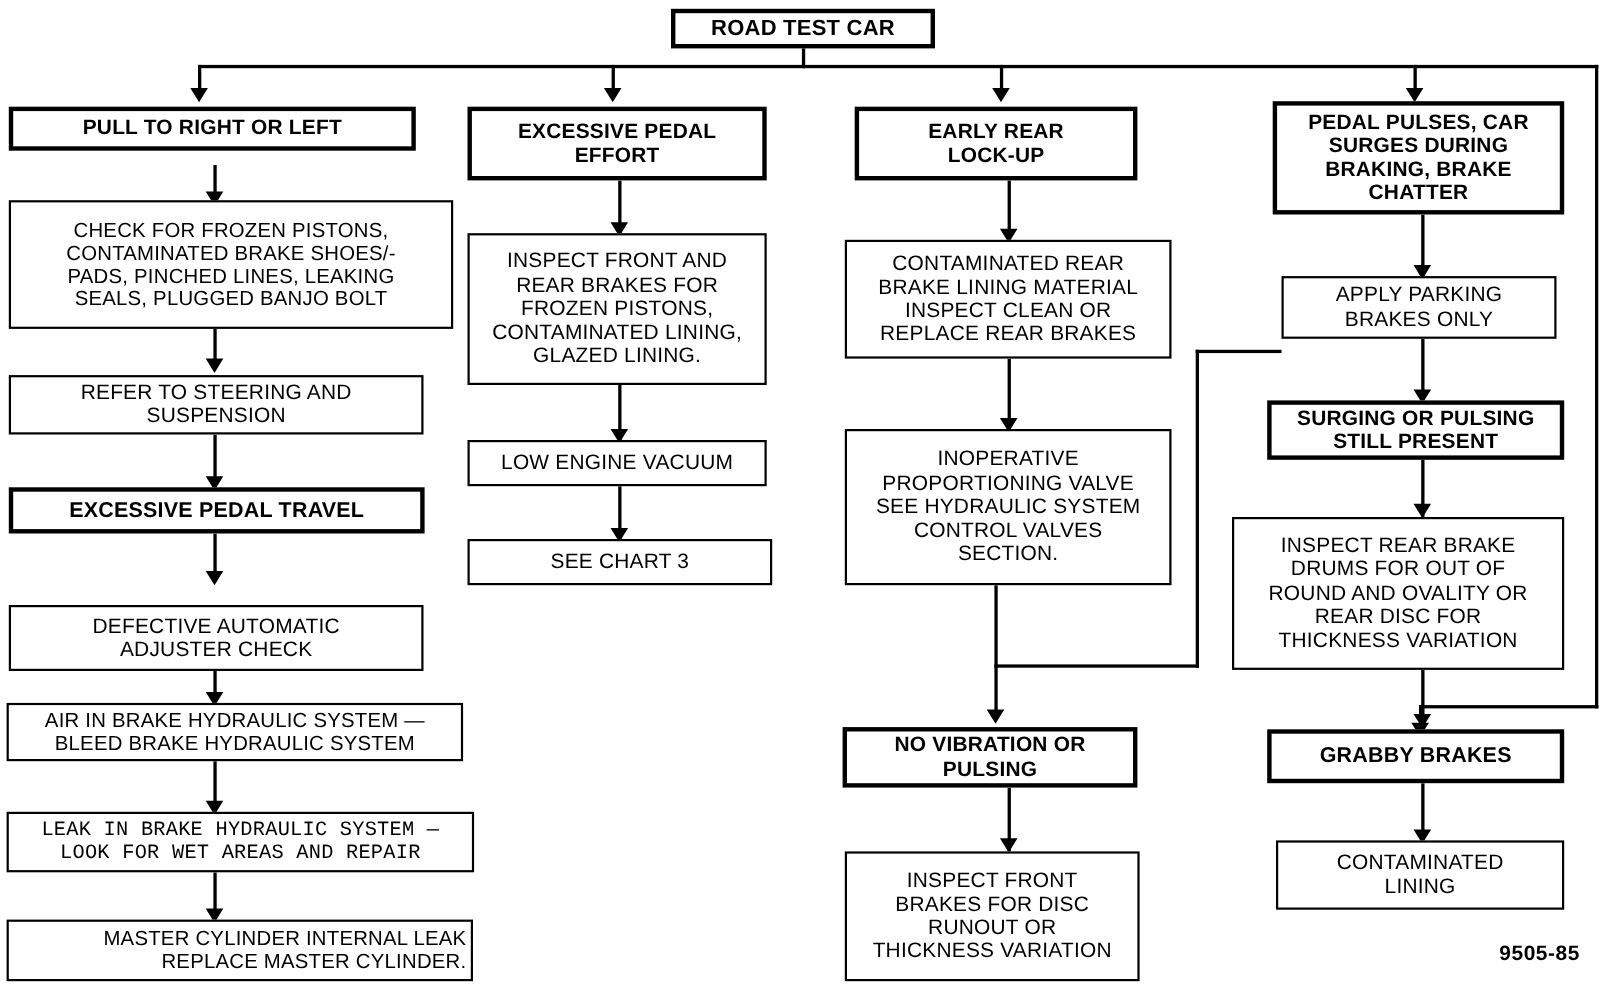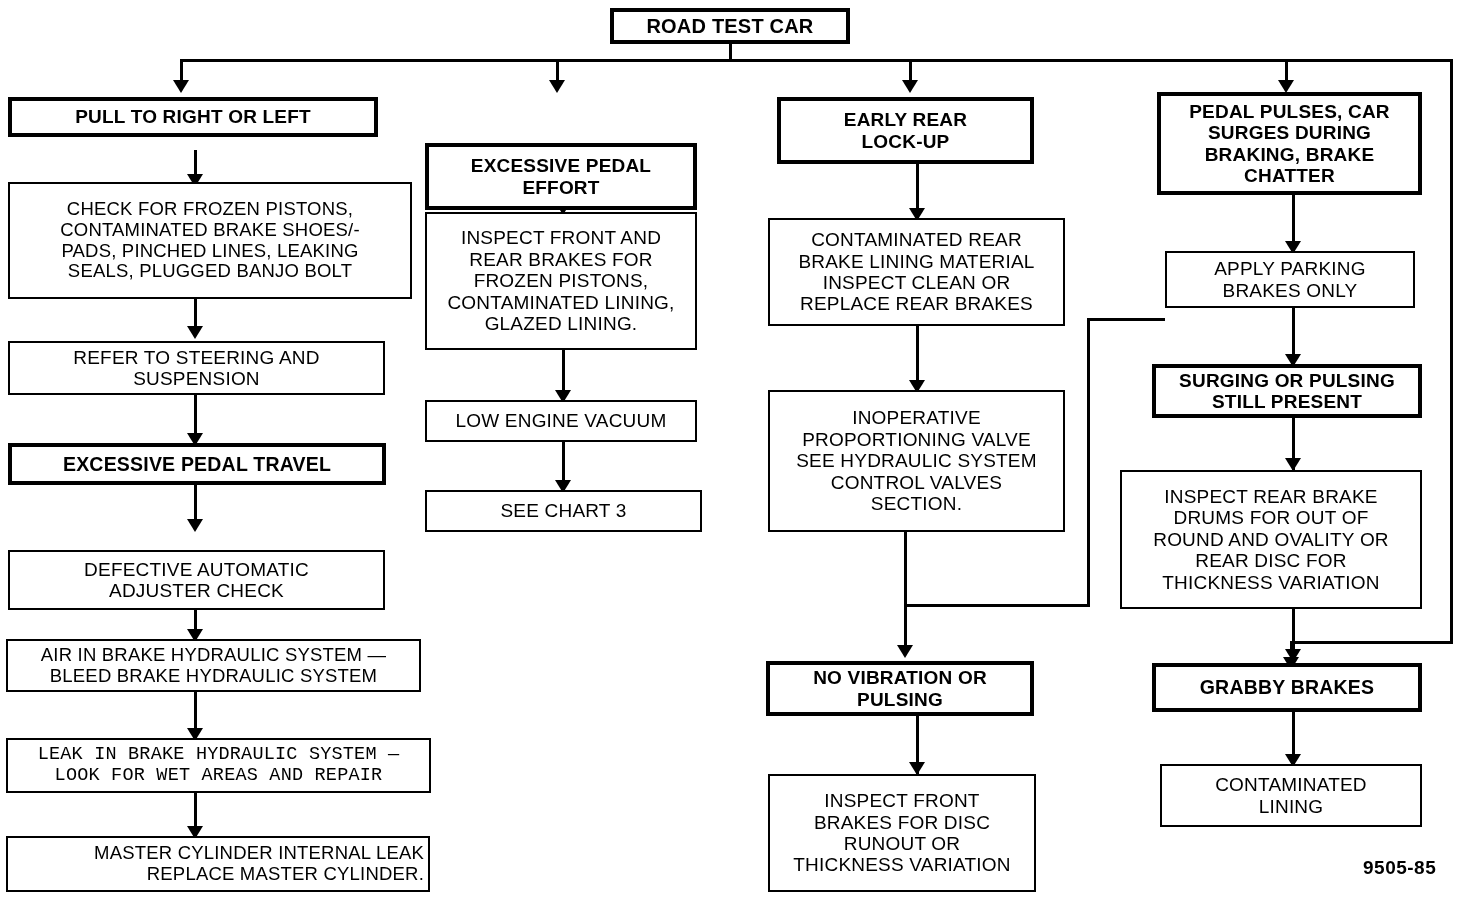--- a/index.html
+++ b/index.html
@@ -159,21 +159,21 @@
   </div>
   <div class="node" style="left:6px; top:738px; width:425px; height:55px; font-size:18.5px;font-family:Liberation Mono, monospace;">
     <span class="txt">LEAK IN BRAKE HYDRAULIC SYSTEM —
 LOOK FOR WET AREAS AND REPAIR</span>
   </div>
   <div class="node" style="left:6px; top:836px; width:424px; height:56px; font-size:18.5px;text-align:right;">
     <span class="txt">MASTER CYLINDER INTERNAL LEAK
 REPLACE MASTER CYLINDER.</span>
   </div>
 
-  <div class="node bold" style="left:425px; top:97px; width:272px; height:67px; font-size:19px;margin-top:46px;">
+  <div class="node bold" style="left:425px; top:97px; width:272px; height:67px; font-size:19px;">
     <span class="txt">EXCESSIVE PEDAL
 EFFORT</span>
   </div>
   <div class="node" style="left:425px; top:212px; width:272px; height:138px; font-size:19px;">
     <span class="txt">INSPECT FRONT AND
 REAR BRAKES FOR
 FROZEN PISTONS,
 CONTAMINATED LINING,
 GLAZED LINING.</span>
   </div>

